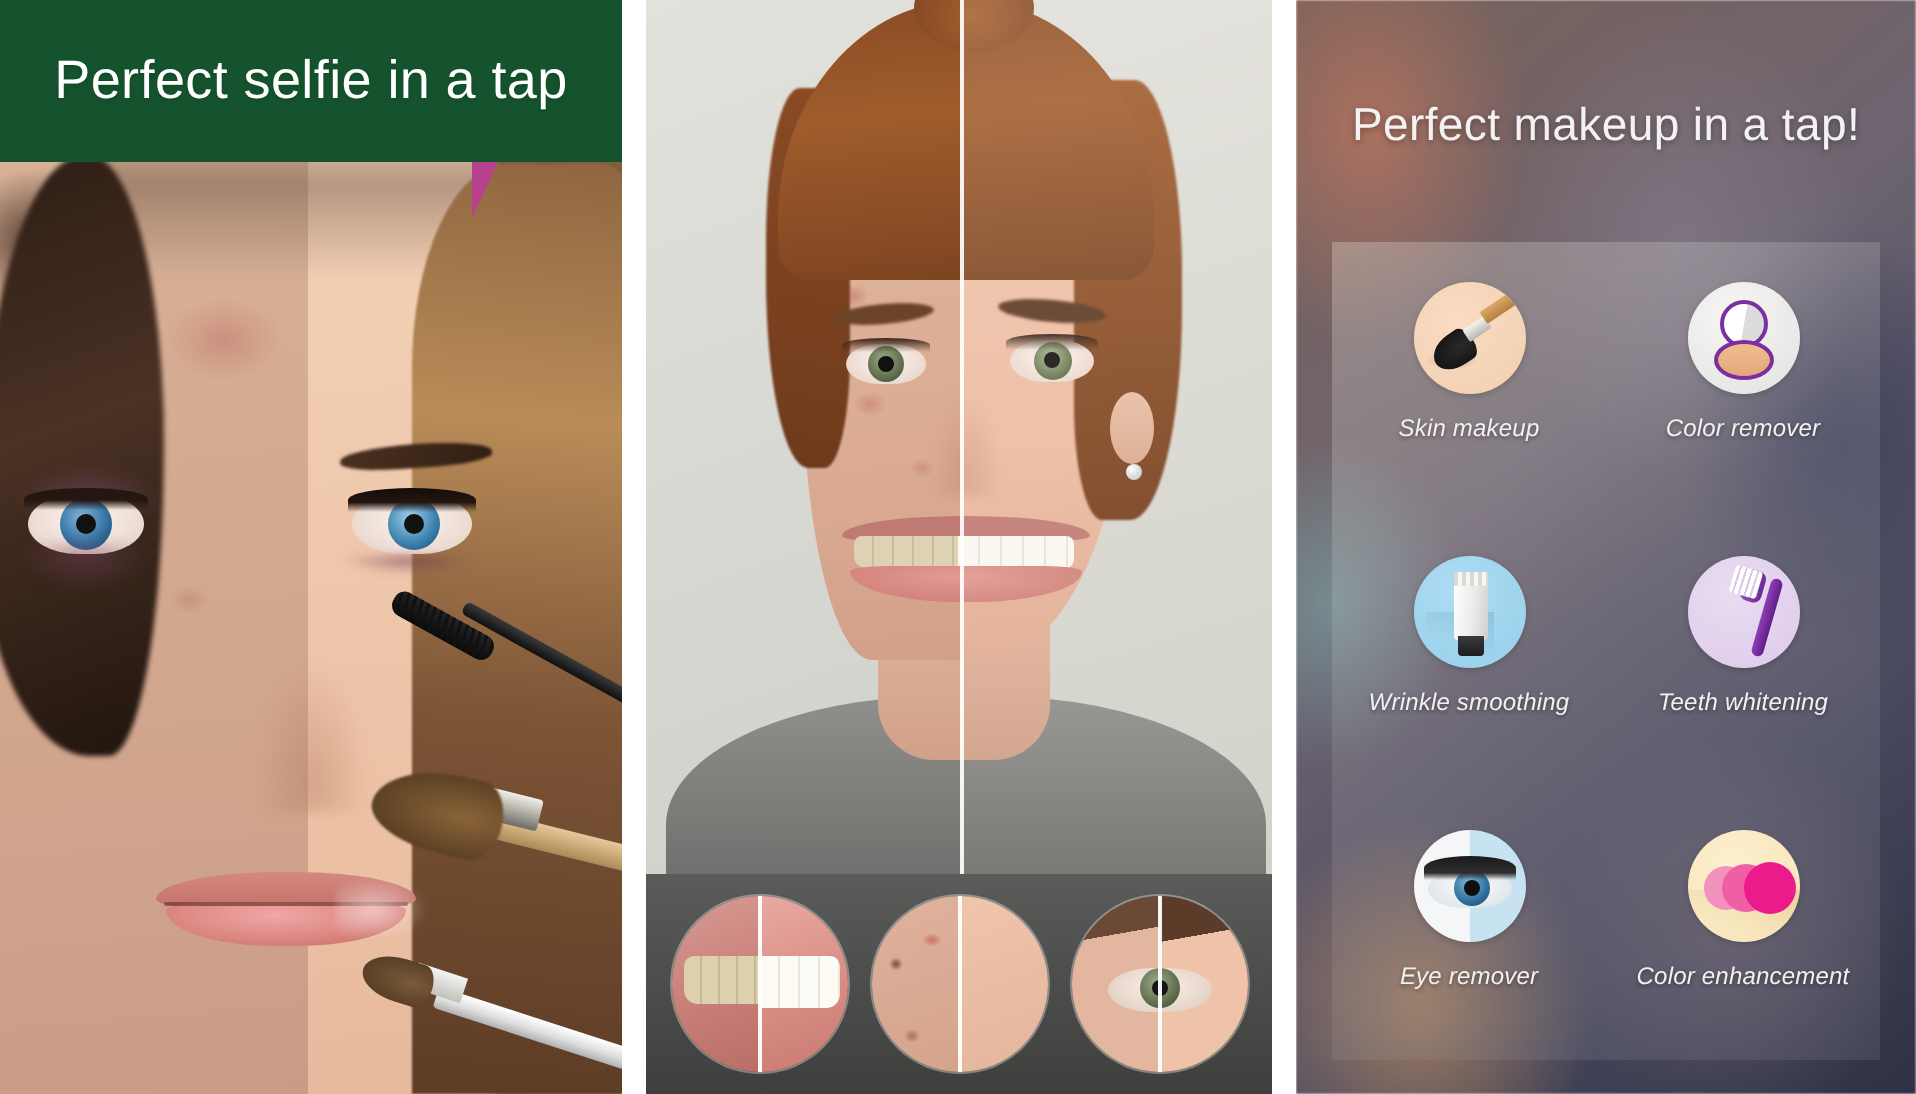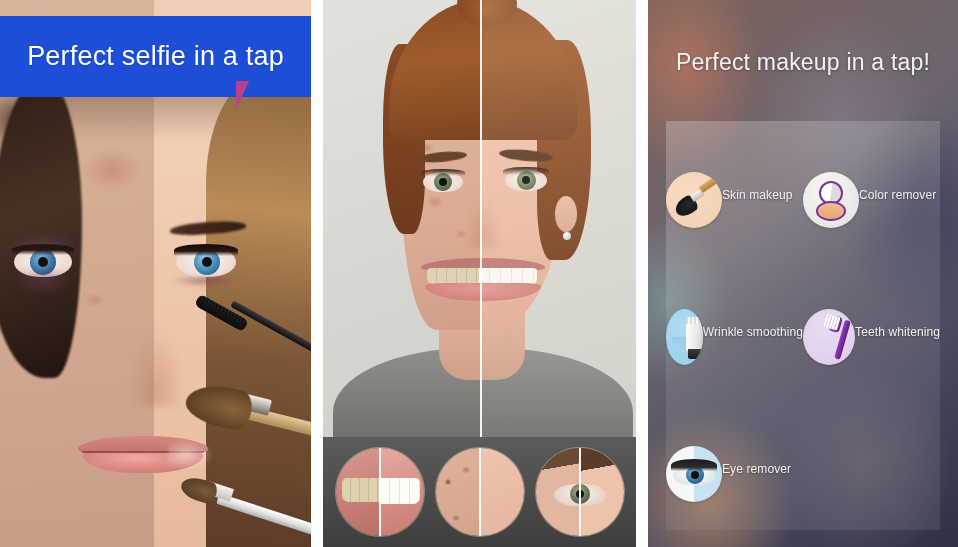--- a/index.html
+++ b/index.html
@@ -122,22 +122,22 @@
       transform:rotate(18deg); transform-origin:left center; border-radius:2px; }
   .shadow-ferrule { position:absolute; left:206px; top:489px; width:26px; height:13px;
       background:linear-gradient(180deg,#f4f4f2,#c2c0ba);
       transform:rotate(18deg); transform-origin:right center; }
   .shadow-head { position:absolute; left:180px; top:484px; width:36px; height:22px;
       background:radial-gradient(ellipse at 70% 50%, #7a5a38, #4b3520);
       border-radius:55% 18% 18% 55%/50% 50% 50% 50%;
       transform:rotate(17deg); transform-origin:right center; }
 
   
-  .bubble { position:absolute; left:0; top:16px; width:311px; height:81px;
-      background:#1d4ed8; z-index:6; }
+  .bubble { position:absolute; left:0; top:0; width:311px; height:81px;
+      background:#14532d; z-index:6; }
   .bubble-text { position:absolute; left:0; top:0; width:311px; height:81px;
       display:flex; align-items:center; justify-content:center;
       color:#ffffff; font-size:27px; letter-spacing:.2px; font-weight:400;
       text-shadow:0 1px 2px rgba(0,0,0,.12); }
   .bubble-tail { position:absolute; left:236px; top:81px; width:0; height:0;
       border-left:13px solid #b8418d; border-right:13px solid transparent;
       border-bottom:28px solid transparent; z-index:6; }
 
   
   .p2-bg { position:absolute; inset:0; background:#dcdcd7; }
@@ -256,21 +256,21 @@
       filter:blur(.4px); }
   .p3-title { position:absolute; left:0; top:40px; width:310px; height:44px;
       display:flex; align-items:center; justify-content:center;
       color:#f3f1f2; font-size:23px; font-weight:400; letter-spacing:.2px;
       text-shadow:0 1px 3px rgba(0,0,0,.35); }
   .p3-card { position:absolute; left:18px; top:121px; width:274px; height:409px;
       background:linear-gradient(150deg, rgba(236,233,226,.30), rgba(190,186,188,.18) 45%, rgba(120,120,135,.26));
       backdrop-filter:blur(4px); }
   .grid { position:absolute; left:18px; top:121px; width:274px; height:409px; }
   .cell { position:absolute; width:137px; height:137px;
-      display:flex; flex-direction:row; align-items:center; }
+      display:flex; flex-direction:column; align-items:center;font-style:italic; }
   .cell .ico { margin-top:20px; width:56px; height:56px; border-radius:50%;
       position:relative; overflow:hidden; box-shadow:0 1px 3px rgba(0,0,0,.18); }
   .cell .lbl { margin-top:10px; color:#f2f0ef; font-size:12px; letter-spacing:.1px;
       text-shadow:0 1px 2px rgba(0,0,0,.4); white-space:nowrap; }
   .c0 { left:0;    top:0;   } .c1 { left:137px; top:0;   }
   .c2 { left:0;    top:137px; } .c3 { left:137px; top:137px; }
   .c4 { left:0;    top:274px; } .c5 { left:137px; top:274px; }
 
   
   .ic-skin { background:radial-gradient(circle at 40% 35%, #fadcc2, #f1cfb0); }
@@ -511,17 +511,26 @@
       <div class="cell c4">
         <div class="ico ic-eye">
           <div class="ball"></div>
           <div class="iris4"></div>
           <div class="pupil4"></div>
           <div class="lid"></div>
         </div>
         <div class="lbl">Eye remover</div>
       </div>
 
+      <div class="cell c5">
+        <div class="ico ic-color">
+          <div class="sh2"></div>
+          <div class="c-a"></div>
+          <div class="c-b"></div>
+          <div class="c-c"></div>
+        </div>
+        <div class="lbl">Color enhancement</div>
+      </div>
 
     </div>
   </div>
 
 </div>
 
 </body></html>

